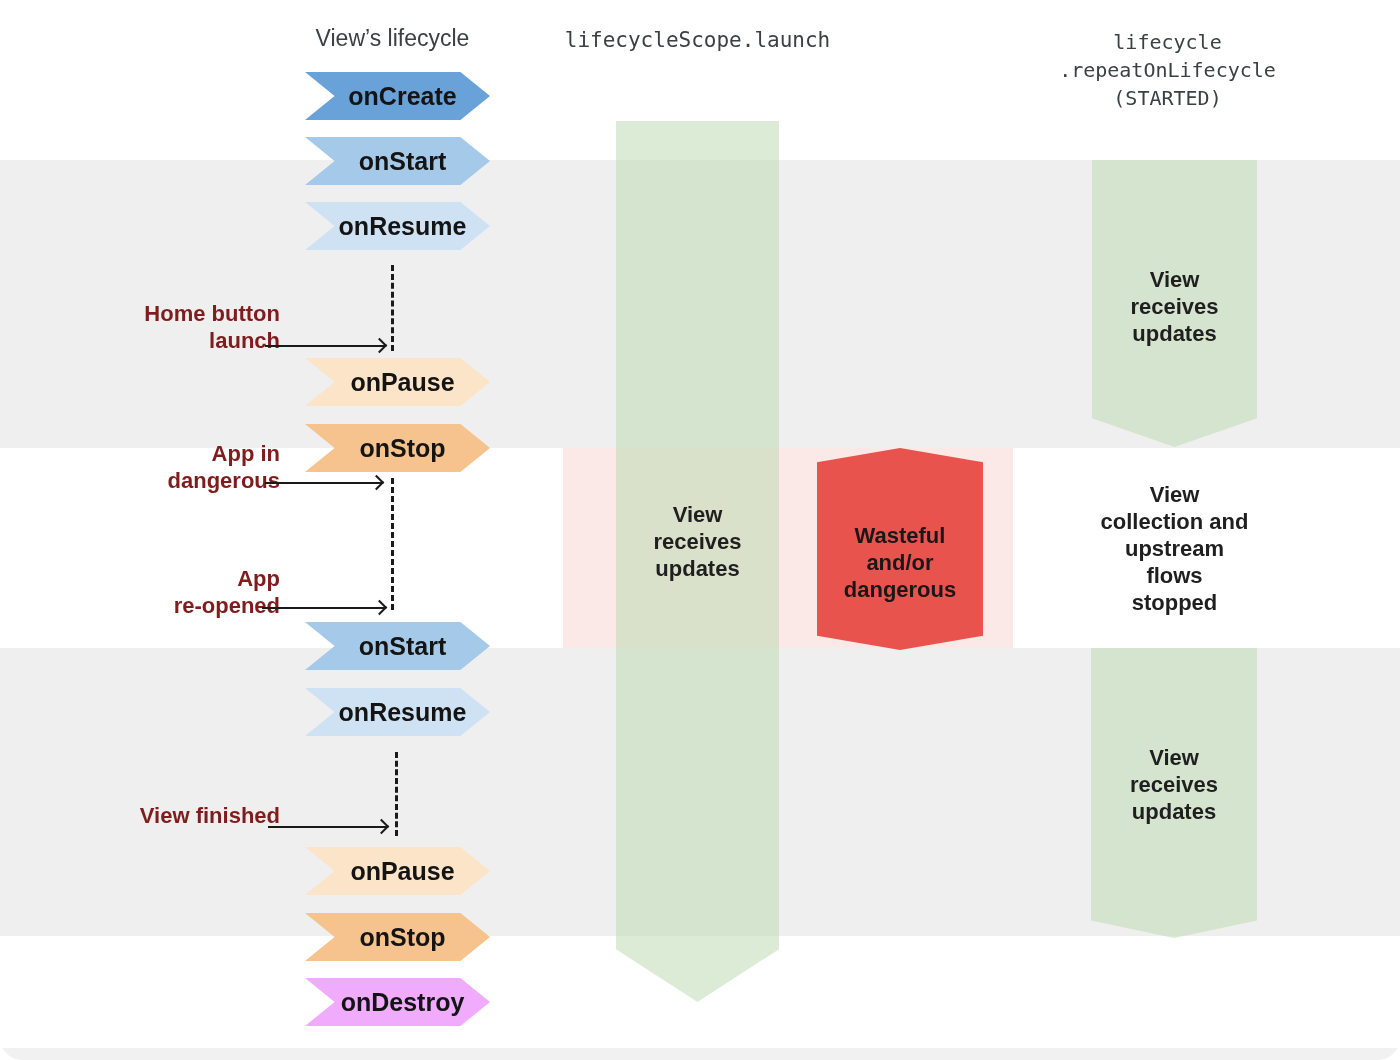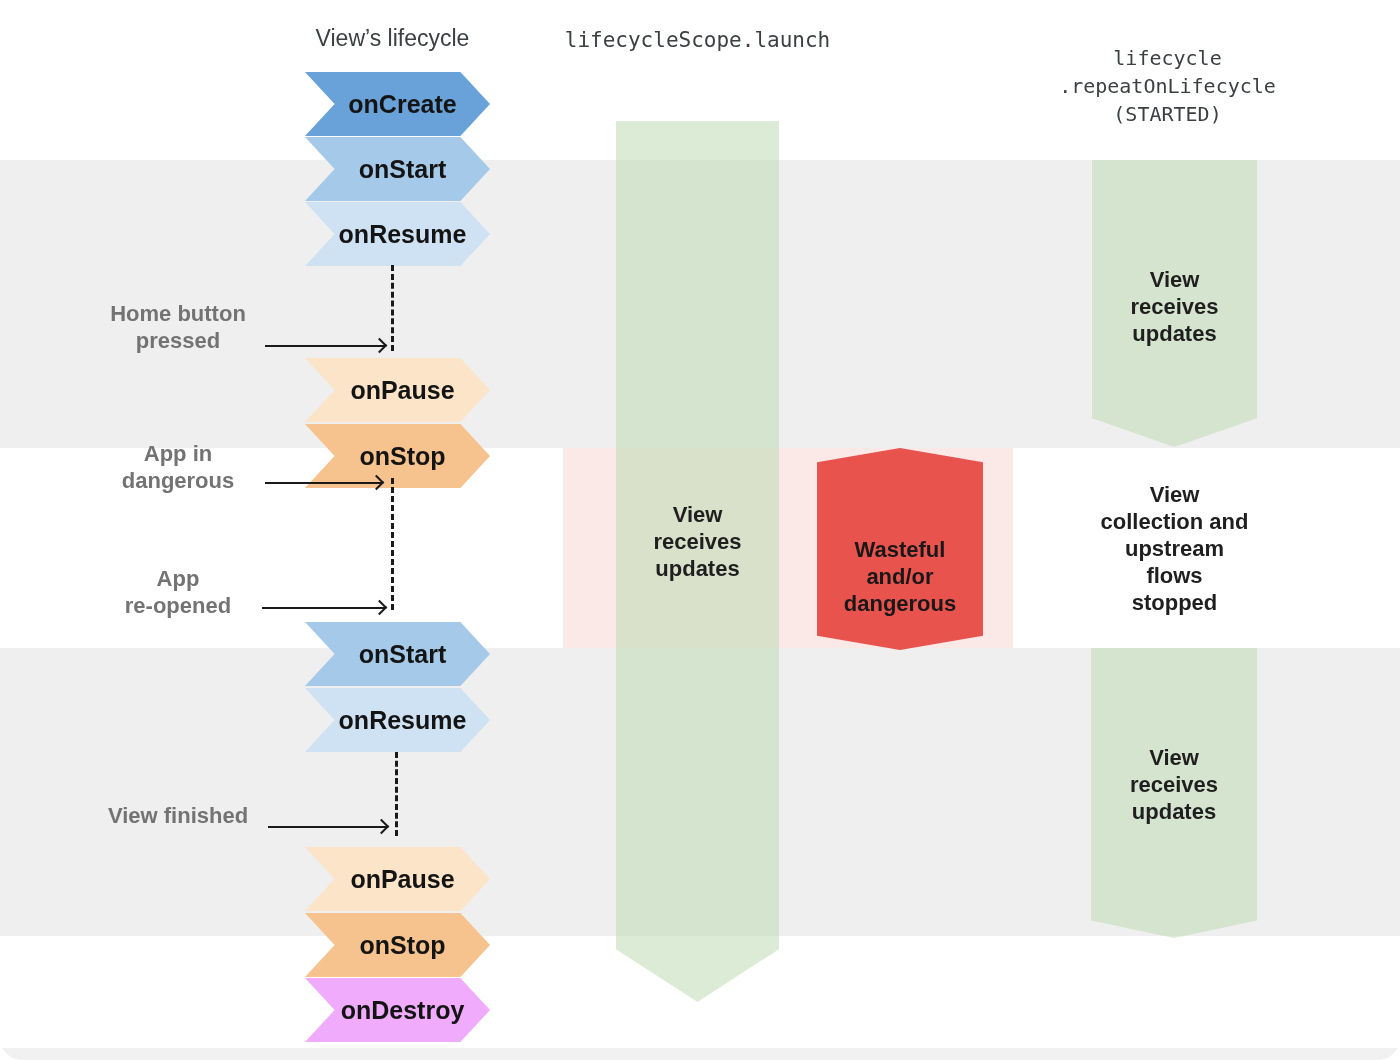--- a/index.html
+++ b/index.html
@@ -9,42 +9,42 @@
   
   .stripe { position:absolute; left:0; width:1400px; background:#efefef; }
   .stripe1 { top:160px; height:288px; }
   .stripe2 { top:648px; height:288px; }
   .stripe3 { top:1048px; height:12px; background:#f1f1f1; }
 
   
   .hdr { position:absolute; color:#3c4043; text-align:center; }
   .hdr-left { left:270px; top:25px; width:245px; font-size:23px; font-weight:500; }
   .hdr-mid { left:540px; top:28px; width:315px; font-size:21px; font-family:"DejaVu Sans Mono", monospace; }
-  .hdr-right { left:1020px; top:44px; width:295px; font-size:20px; line-height:28px;
+  .hdr-right { left:1020px; top:28px; width:295px; font-size:20px; line-height:28px;
                font-family:"DejaVu Sans Mono", monospace; white-space:pre-line; }
 
   
-  .chev { position:absolute; left:305px; width:185px; height:64px;
+  .chev { position:absolute; left:305px; width:185px; height:48px;
           clip-path:polygon(0 0, 84% 0, 100% 50%, 84% 100%, 0 100%, 16% 50%);
           display:flex; align-items:center; justify-content:center; }
   .chev span { font-size:25px; font-weight:bold; color:#141414; padding-left:10px; }
   .c0 { top:72px; }  .c1 { top:137px; } .c2 { top:202px; }
   .c3 { top:358px; } .c4 { top:424px; }
   .c5 { top:622px; } .c6 { top:688px; }
   .c7 { top:847px; } .c8 { top:913px; } .c9 { top:978px; }
 
   
   .dash { position:absolute; width:0; border-left:3px dashed #1a1a1a; }
   .d1 { left:391px; top:265px; height:86px; }
   .d2 { left:391px; top:478px; height:132px; }
   .d3 { left:395px; top:752px; height:84px; }
 
   
-  .ann { position:absolute; left:68px; width:220px; text-align:center;
-         font-size:22px; font-weight:bold; color:#737373; line-height:27px; }
+  .ann { position:absolute; left:60px; width:220px; text-align:right;
+         font-size:22px; font-weight:bold; color:#7f1d1d; line-height:27px; }
   .a1 { top:300px; } .a2 { top:440px; } .a3 { top:565px; } .a4 { top:802px; }
 
   
   .arrow { position:absolute; height:2px; background:#1a1a1a; }
   .arrow::after { content:''; position:absolute; right:0; top:-5px; width:9px; height:9px;
                   border-top:2px solid #1a1a1a; border-right:2px solid #1a1a1a;
                   transform:rotate(45deg); }
   .ar1 { left:265px; top:345px; width:120px; }
   .ar2 { left:265px; top:482px; width:117px; }
   .ar3 { left:262px; top:607px; width:123px; }
@@ -65,21 +65,21 @@
 
   
   .red-banner { position:absolute; left:817px; top:448px; width:166px; height:202px;
                 background:#e9534e;
                 clip-path:polygon(0 7%, 50% 0, 100% 7%, 100% 93%, 50% 100%, 0 93%); }
 
   
   .band-txt { position:absolute; text-align:center; font-size:22px; font-weight:bold;
               color:#1f1f1f; line-height:27px; white-space:pre-line; }
   .t-mid { left:616px; top:501px; width:163px; }
-  .t-red { left:817px; top:536px; width:150px; color:#181818;padding-left:16px; }
+  .t-red { left:817px; top:522px; width:150px; color:#181818;padding-left:16px; }
   .t-r1 { left:1092px; top:266px; width:165px; }
   .t-rmid { left:1072px; top:481px; width:205px; }
   .t-r2 { left:1091px; top:744px; width:166px; }
 
   
   .watermark { position:absolute; right:10px; top:1022px; font-size:22px; color:#c6c6c6; }
 </style>
 </head>
 <body>
 
@@ -133,21 +133,21 @@
   <div class="chev c9" style="background: #f0abfc;">
       <span>onDestroy</span>
     </div>
 
   <div class="dash d1"></div>
   <div class="dash d2"></div>
   <div class="dash d3"></div>
 
   <div class="ann a1">
     <div>Home button</div>
-    <div>pressed</div>
+    <div>launch</div>
   </div>
   <div class="ann a2">
     <div>App in</div>
     <div>dangerous</div>
   </div>
   <div class="ann a3">
     <div>App</div>
     <div>re-opened</div>
   </div>
   <div class="ann a4">

